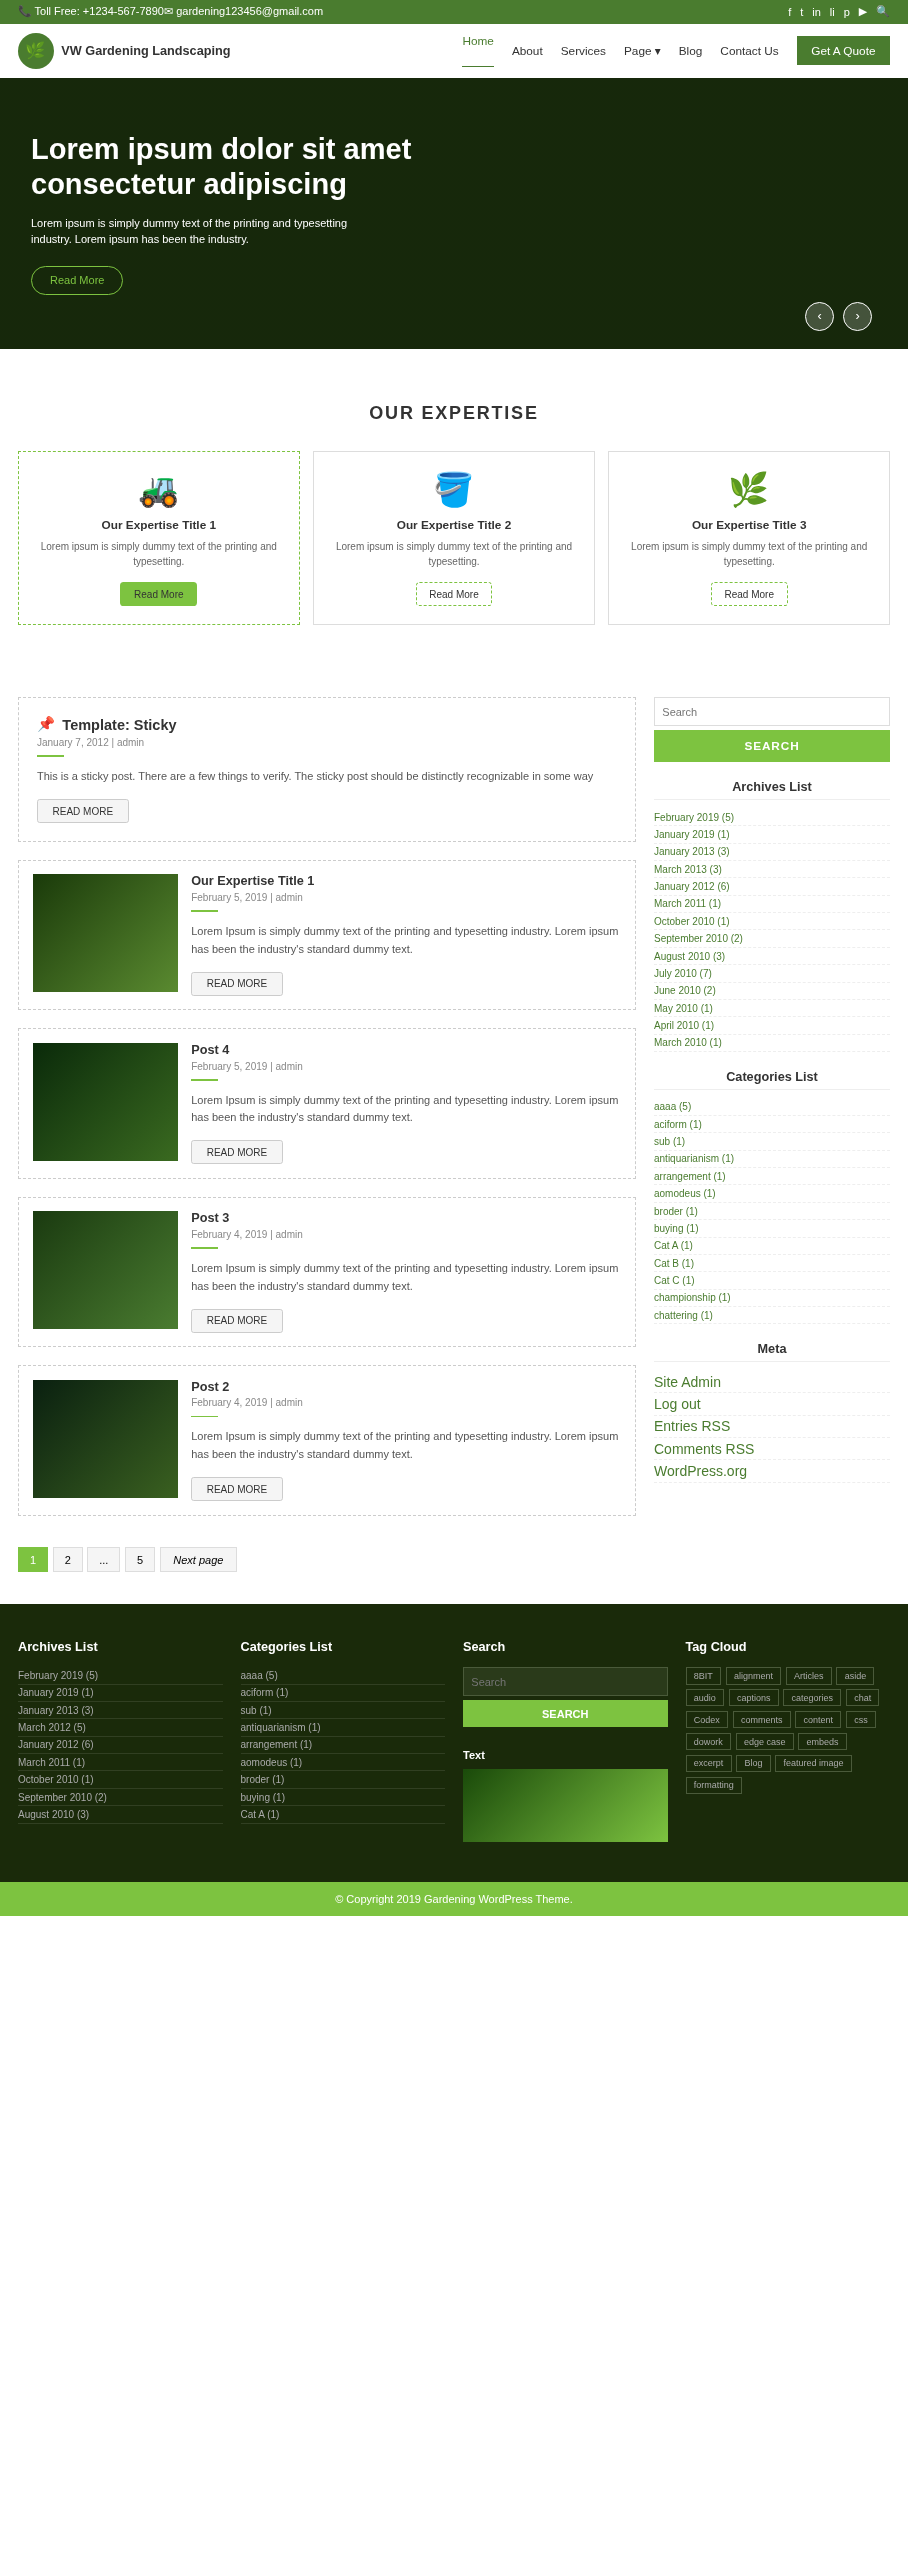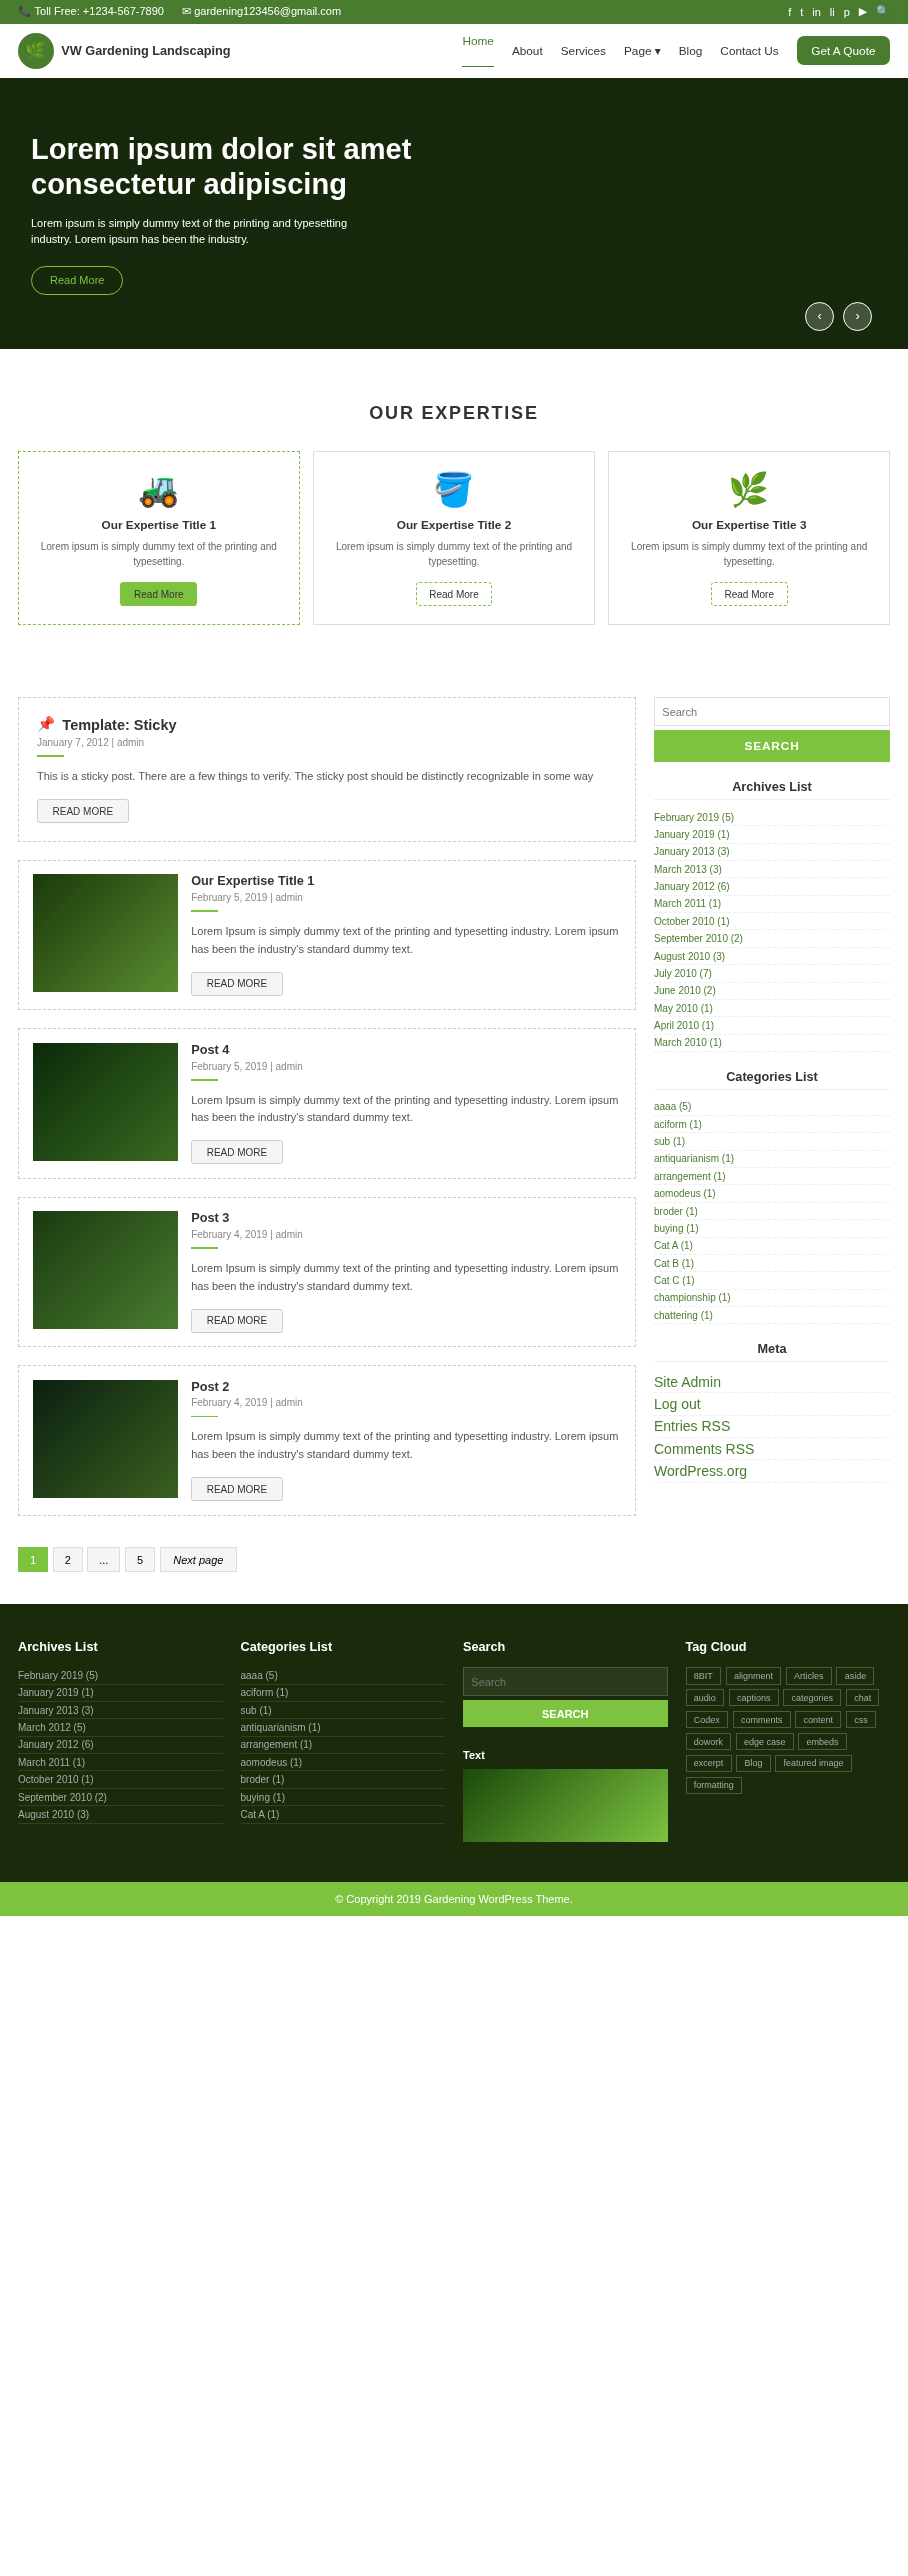--- a/index.html
+++ b/index.html
@@ -1,32 +1,32 @@
 <!DOCTYPE html>
 <html style="font-size:14.5px"><head>
   <meta charset="utf-8">
   <style>
     * { box-sizing: border-box; margin: 0; padding: 0; }
     body { font-family: Arial, sans-serif; font-size: 11.8px; color: #333; background: #fff; width: 908px; }
 
     
     .top-bar { background: #4a7c2f; color: #fff; padding: 5.4px 18px; display: flex; align-items: center; justify-content: space-between; font-size: 11px; }
-    .top-bar-left { display: flex; gap: 18px; align-items: center; }
+    .top-bar-left { display: flex; align-items: center; }
     .top-bar-right { display: flex; gap: 9px; align-items: center; }
     .top-bar a { color: #fff; text-decoration: none; }
 
     
     .header { display: flex; align-items: center; justify-content: space-between; padding: 9px 18px; background: #fff; }
     .logo { display: flex; align-items: center; gap: 7.3px; }
     .logo-icon { width: 36px; height: 36px; background: #4a7c2f; border-radius: 50%; display: flex; align-items: center; justify-content: center; color: #fff; font-size: 16.3px; }
     .logo-text { font-size: 12.7px; font-weight: bold; color: #333; line-height: 1.3; text-align: center; }
     .nav { display: flex; align-items: center; gap: 18px; }
     .nav a { text-decoration: none; color: #333; font-size: 11.8px; }
     .nav a.active { color: #4a7c2f; border-bottom: 1.8px solid #4a7c2f; padding-bottom: 18px; }
-    .nav-quote { background: #4a7c2f; color: #fff !important; padding: 7.3px 14.5px; border-radius: 7px; }
+    .nav-quote { background: #4a7c2f; color: #fff !important; padding: 7.3px 14.5px; border-radius: 0; }
 
     
     .hero { background: linear-gradient(rgba(0,0,0,0.5), rgba(0,0,0,0.5)), #2d5016; padding: 54px 31px; color: #fff; position: relative; min-height: 200px; }
     .hero h1 { font-size: 29px; font-weight: bold; max-width: 409px; margin-bottom: 13.6px; line-height: 1.2; }
     .hero p { font-size: 11px; max-width: 345px; margin-bottom: 18px; line-height: 1.5; }
     .hero-btn { background: transparent; border: 1.8px solid #7dc340; color: #7dc340; padding: 7.3px 18px; border-radius: 18px; cursor: pointer; font-size: 11px; }
     .hero-nav { position: absolute; bottom: 18px; right: 36px; display: flex; gap: 9px; }
     .hero-nav-btn { width: 29px; height: 29px; border-radius: 50%; border: 1.8px solid #fff; background: rgba(255,255,255,0.2); color: #fff; cursor: pointer; display: flex; align-items: center; justify-content: center; font-size: 12.7px; }
 
     

